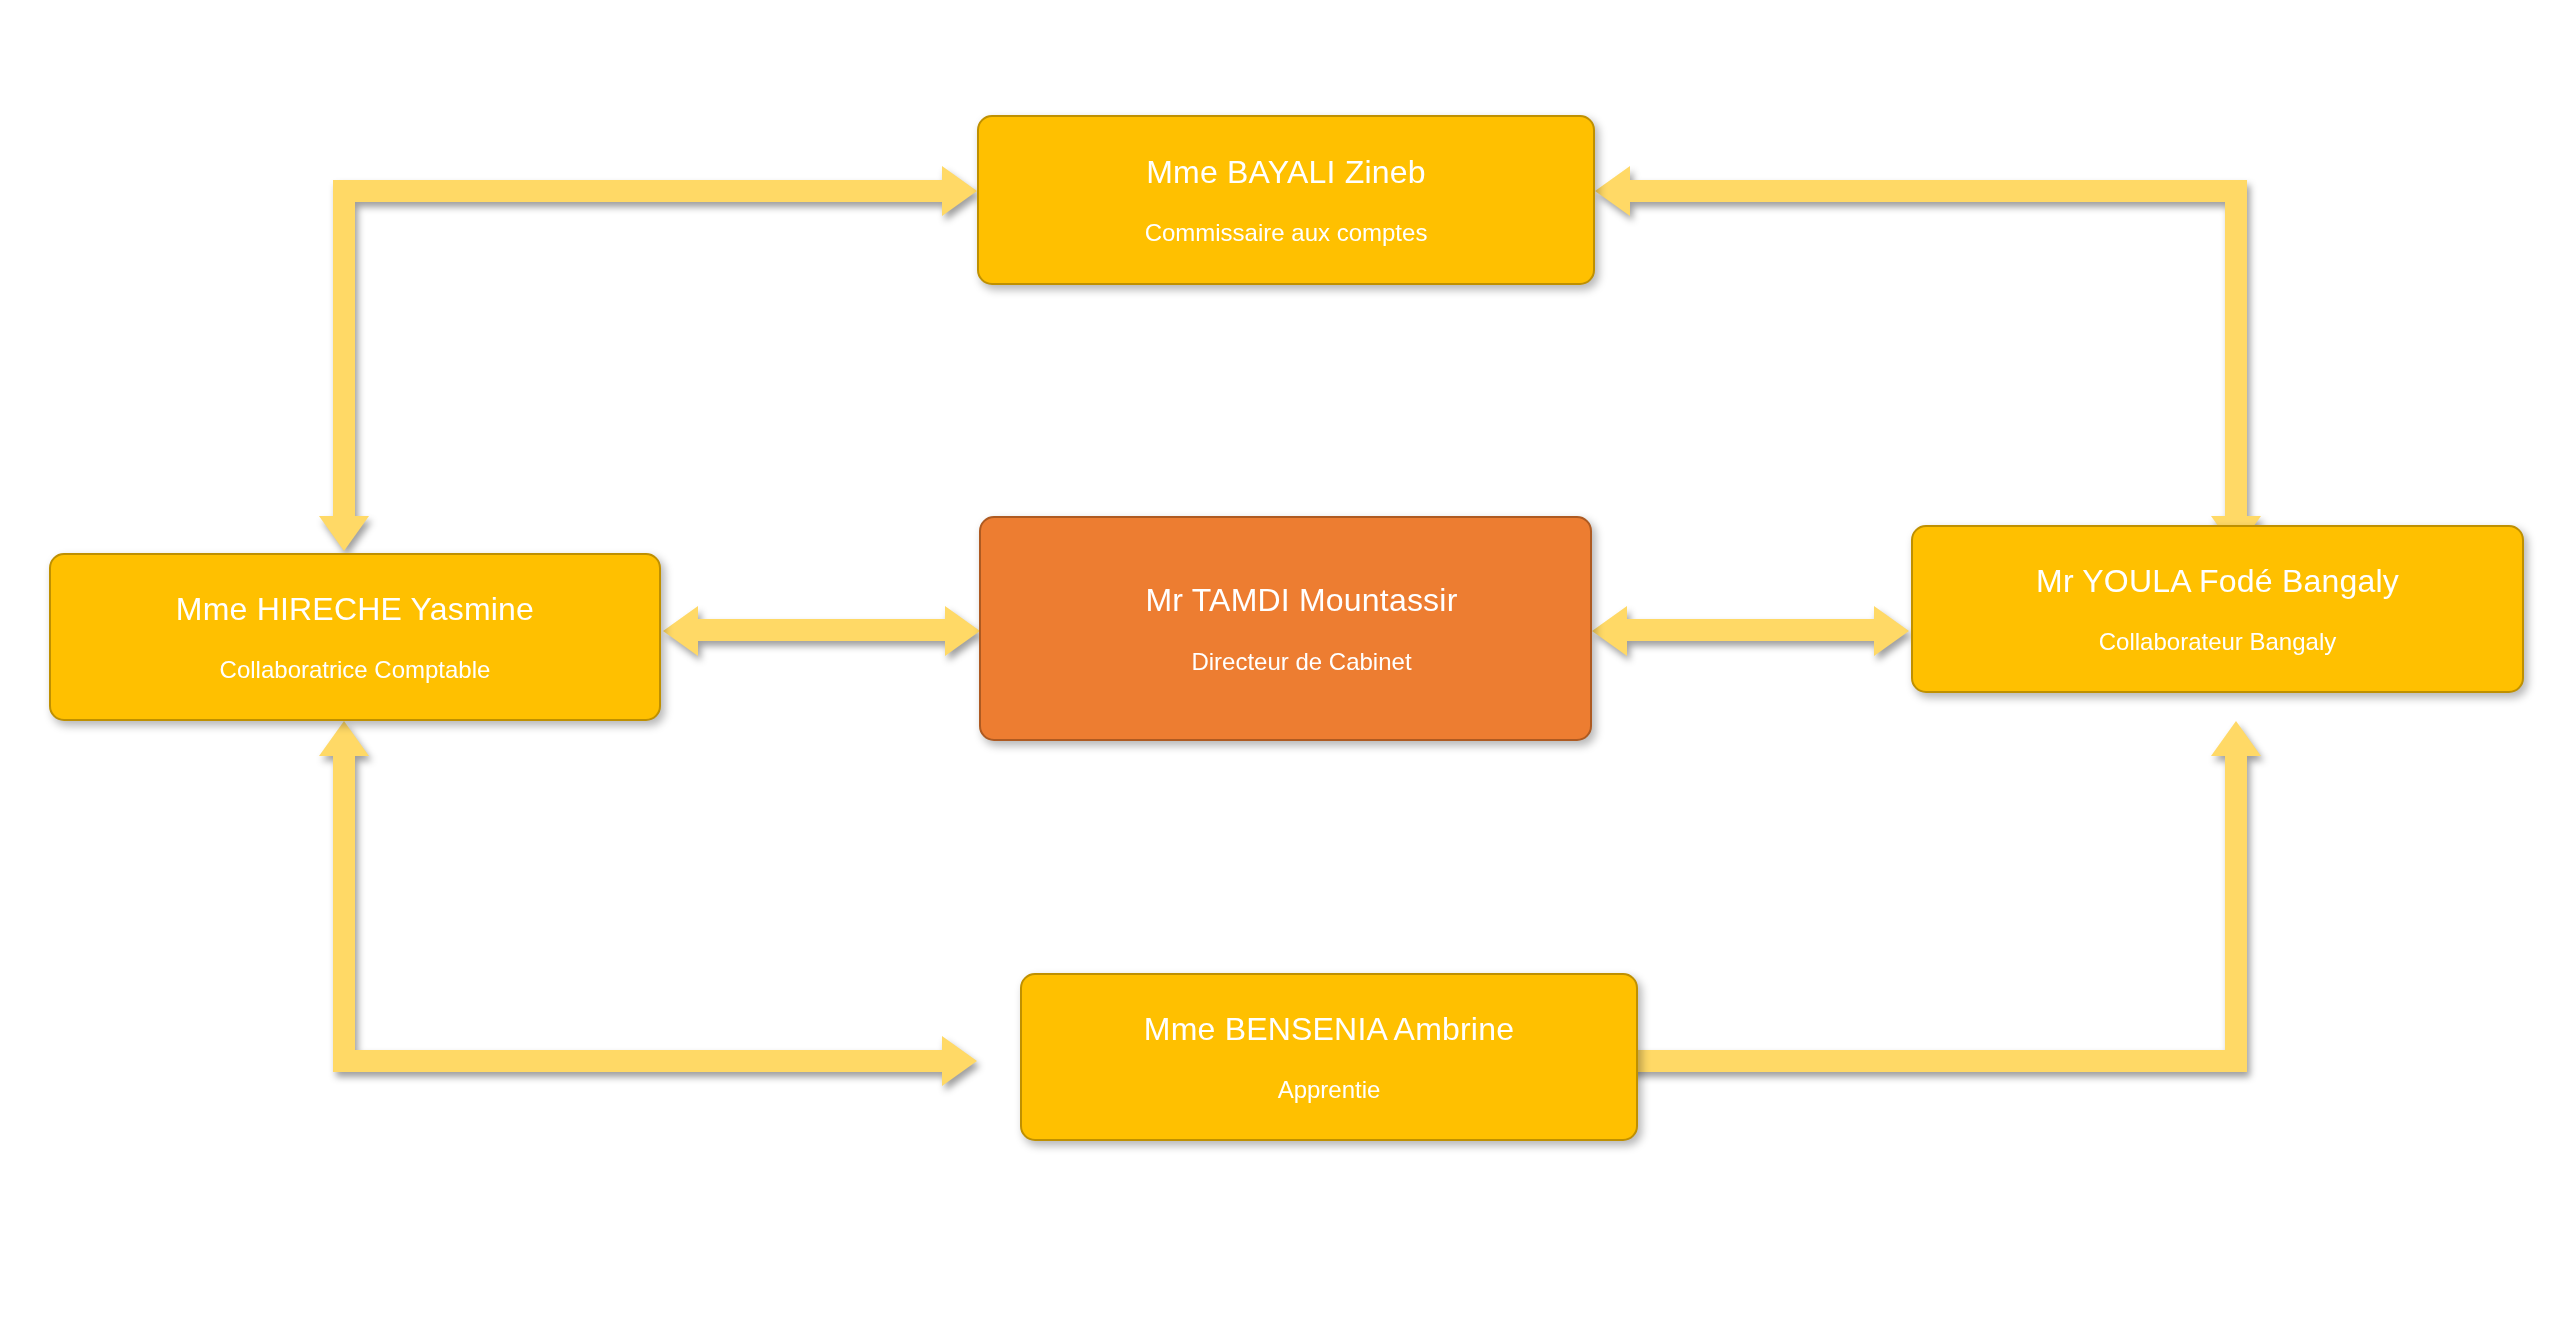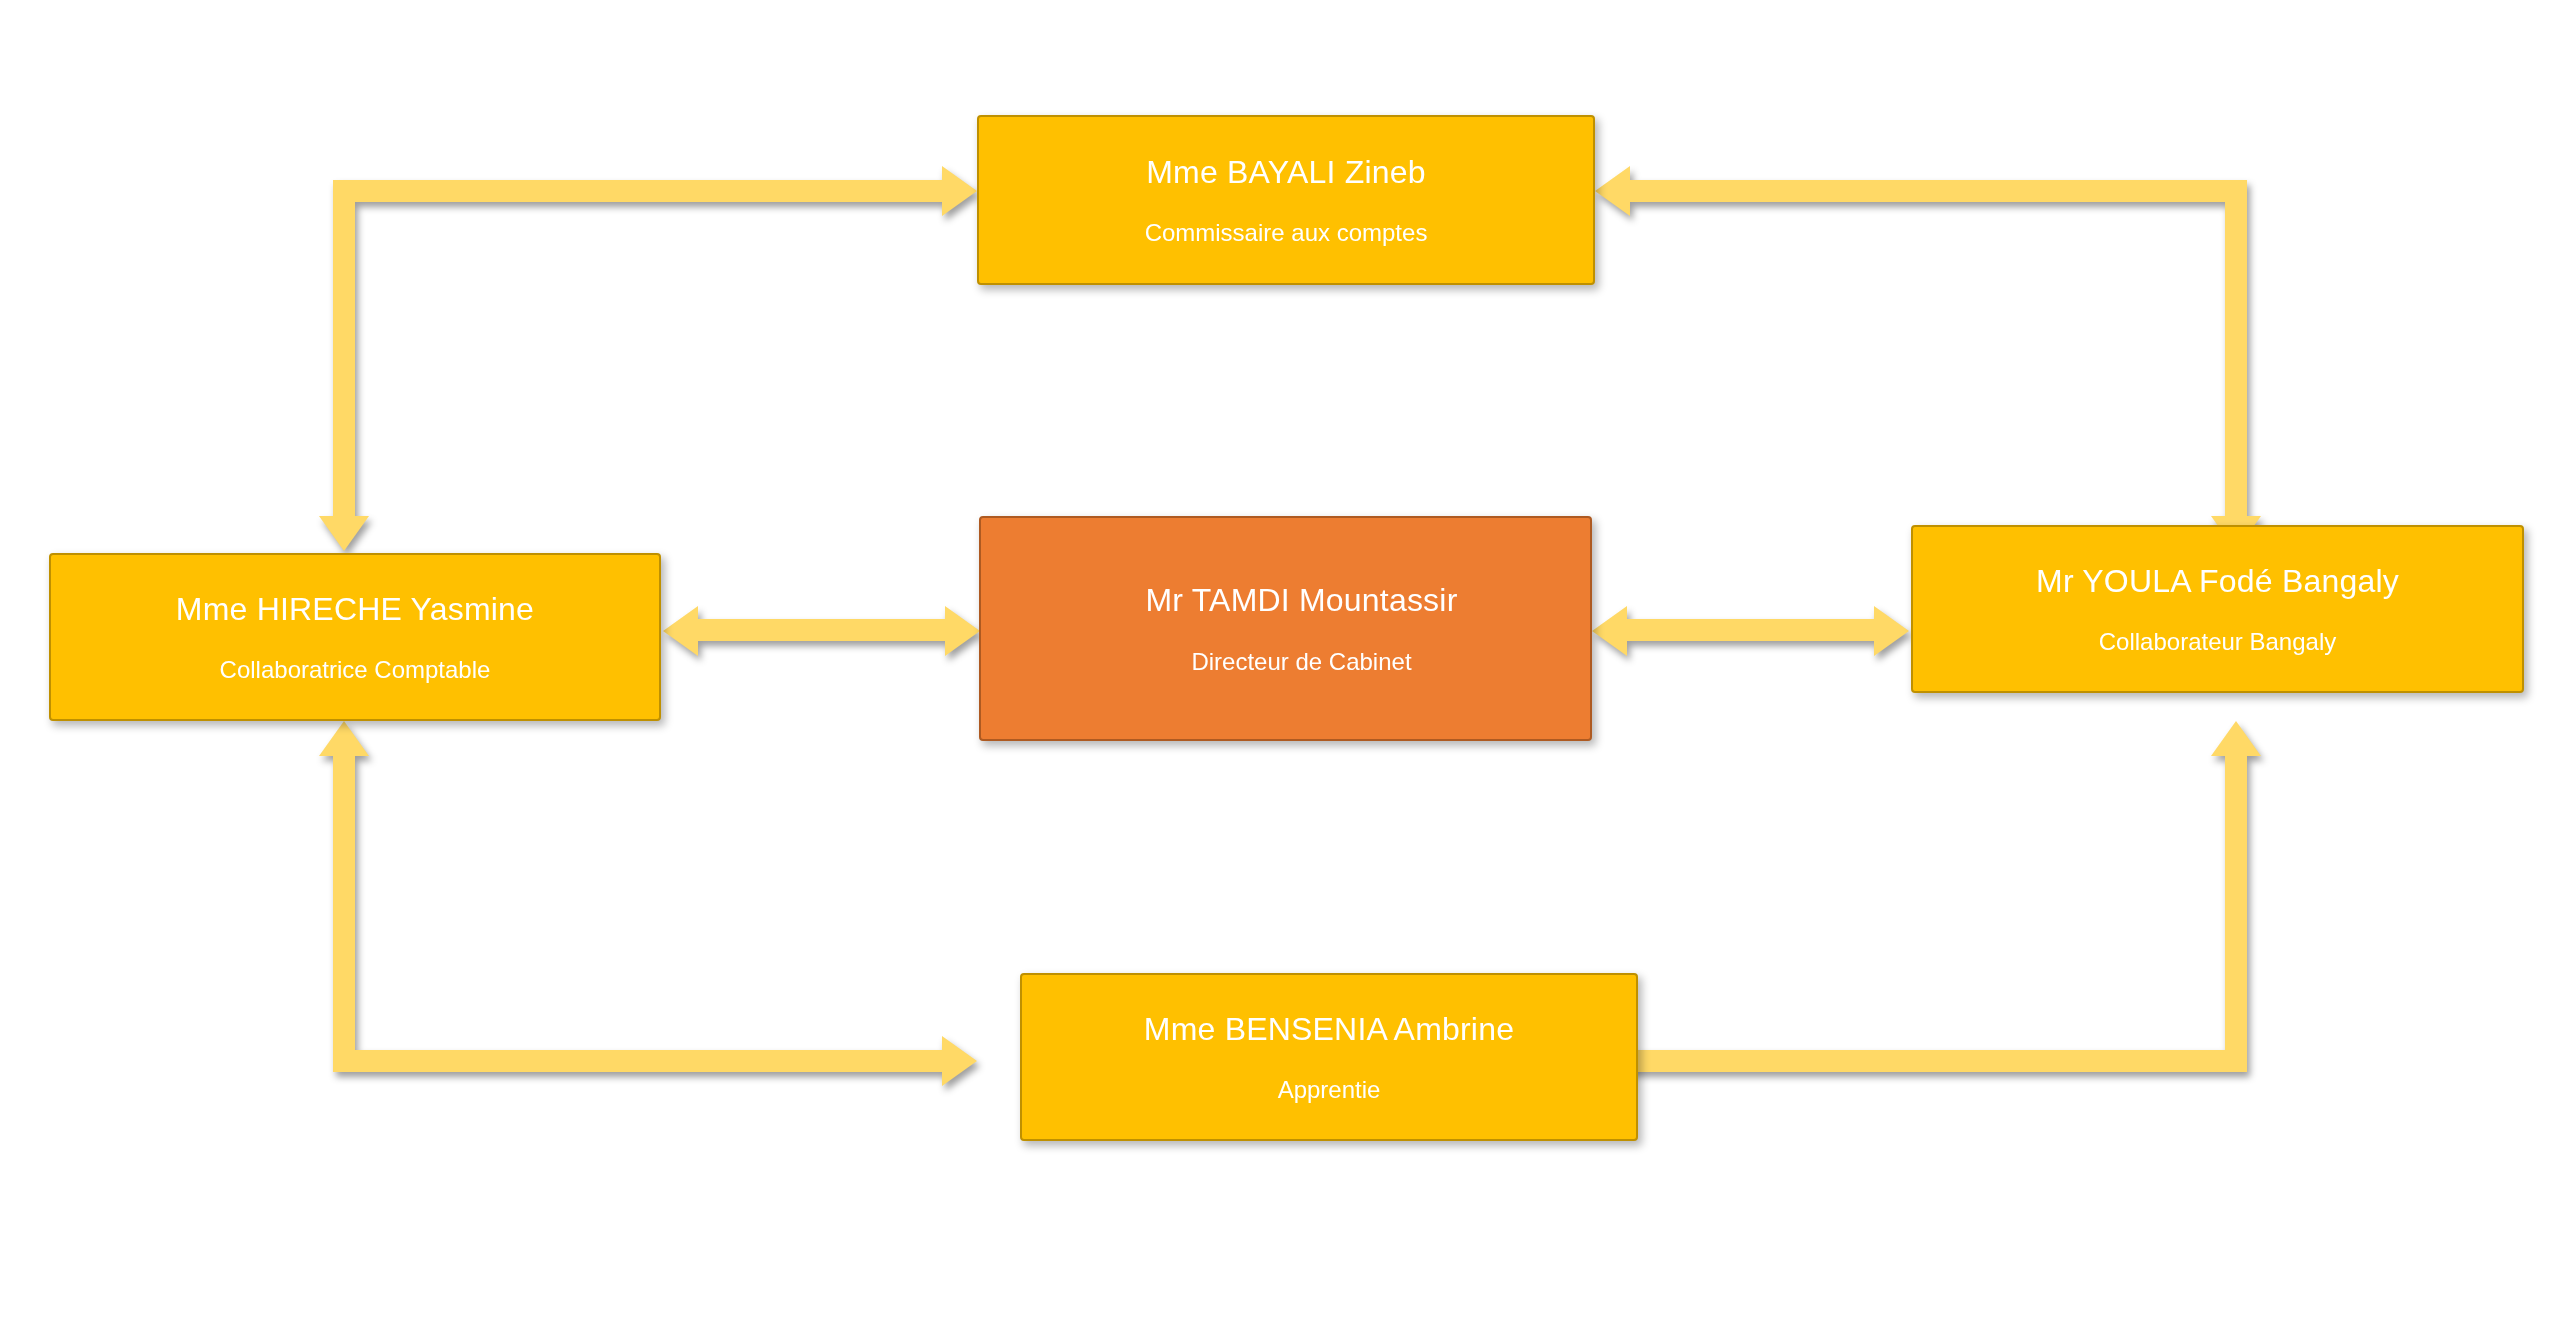--- a/index.html
+++ b/index.html
@@ -13,21 +13,21 @@
     width: 2576px;
     height: 1335px;
     background: var(--background, #ffffff);
     overflow: hidden;
   }
 
   
   .node {
     position: absolute;
     box-sizing: border-box;
-    border-radius: 4px;
+    border-radius: 15px;
     border: 2.8px solid;
     display: flex;
     flex-direction: column;
     justify-content: center;
     align-items: center;
     text-align: right;
     color: var(--text, #ffffff);
     box-shadow: 3.7px 4.6px 8.3px rgba(0,0,0,0.28);
   }
   .node.gold {

